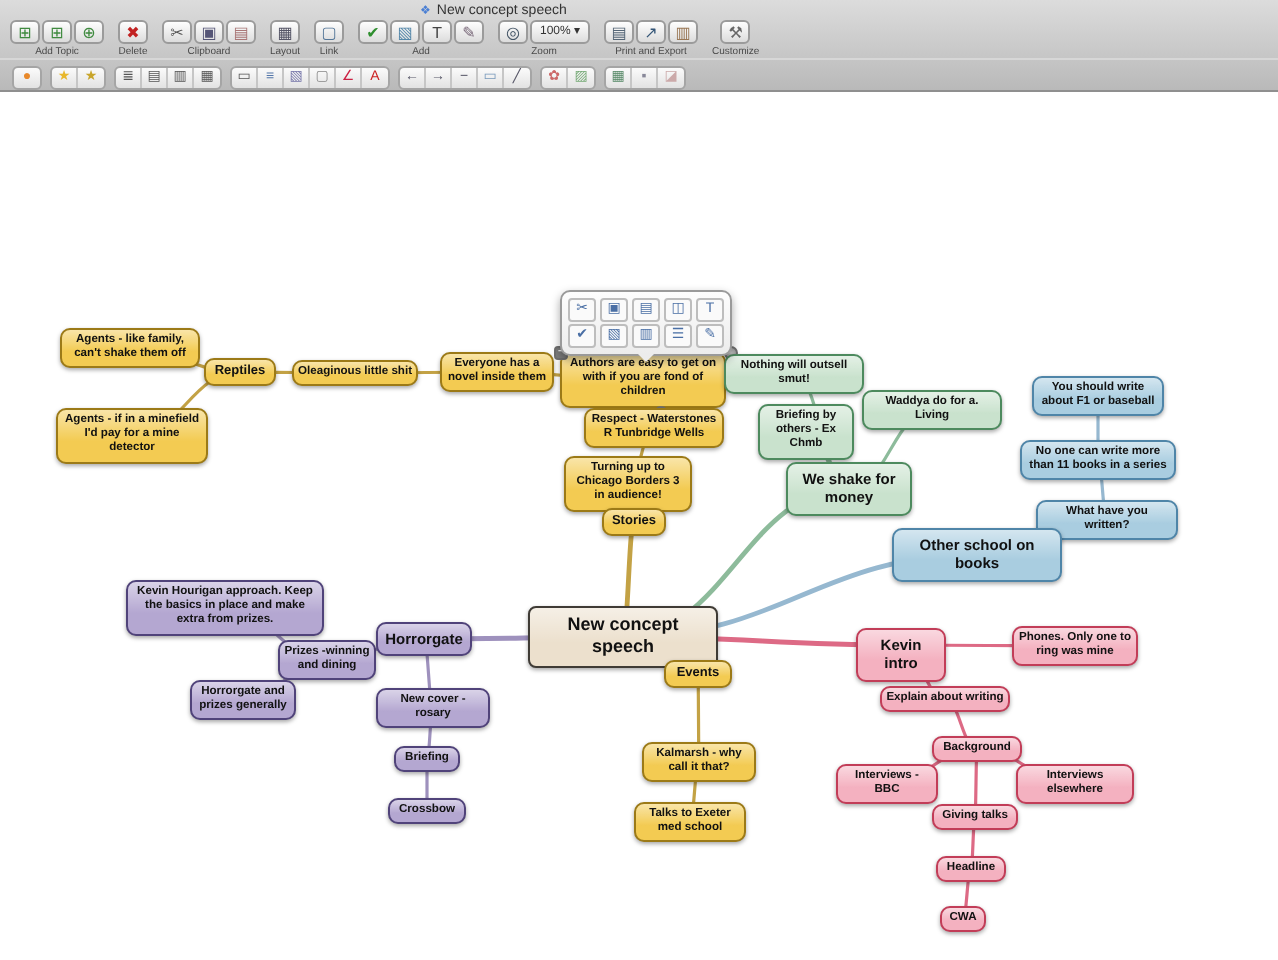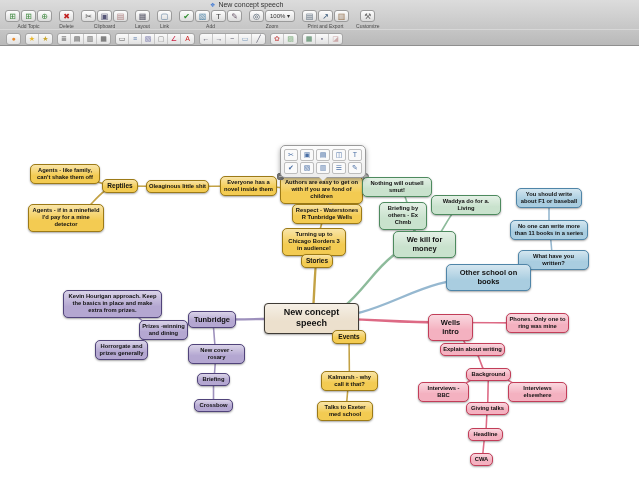--- a/index.html
+++ b/index.html
@@ -105,33 +105,33 @@
       <div class="node gold" style="left: 280px; top: 176px; width: 83px;">Authors are easy to get on with if you are fond of children<div class="handle minus" style="left: -4px; top: -4px;">−</div><div class="handle" style="left: 81px; top: -4px;"></div><div class="handle" style="left: 84px; top: 8px;"></div><div class="handle" style="left: 46px; top: 26px;"> </div></div>
       <div class="node gold" style="left: 292px; top: 204px; width: 70px;">Respect - Waterstones R Tunbridge Wells</div>
       <div class="node gold" style="left: 282px; top: 228px; width: 64px;">Turning up to Chicago Borders 3 in audience!</div>
       <div class="node gold mid" style="left: 301px; top: 254px; width: 32px;">Stories</div>
       <div class="node gold mid" style="left: 332px; top: 330px; width: 34px;">Events</div>
       <div class="node gold" style="left: 321px; top: 371px; width: 57px;">Kalmarsh - why call it that?</div>
       <div class="node gold" style="left: 317px; top: 401px; width: 56px;">Talks to Exeter med school</div>
       <div class="node green" style="left: 362px; top: 177px; width: 70px;">Nothing will outsell smut!</div>
       <div class="node green" style="left: 379px; top: 202px; width: 48px;">Briefing by others - Ex Chmb</div>
       <div class="node green" style="left: 431px; top: 195px; width: 70px;">Waddya do for a. Living</div>
-      <div class="node green major" style="left: 393px; top: 231px; width: 63px;">We kill for money</div>
+      <div class="node green major" style="left: 393px; top: 231px; width: 63px;">We shake for money</div>
       <div class="node blue" style="left: 516px; top: 188px; width: 66px;">You should write about F1 or baseball</div>
       <div class="node blue" style="left: 510px; top: 220px; width: 78px;">No one can write more than 11 books in a series</div>
       <div class="node blue" style="left: 518px; top: 250px; width: 71px;">What have you written?</div>
       <div class="node blue major" style="left: 446px; top: 264px; width: 85px;">Other school on books</div>
       <div class="node purple" style="left: 63px; top: 290px; width: 99px;">Kevin Hourigan approach. Keep the basics in place and make extra from prizes.</div>
       <div class="node purple" style="left: 139px; top: 320px; width: 49px;">Prizes -winning and dining</div>
-      <div class="node purple major" style="left: 188px; top: 311px; width: 48px;">Tunbridge</div>
+      <div class="node purple major" style="left: 188px; top: 311px; width: 48px;">Horrorgate</div>
       <div class="node purple" style="left: 95px; top: 340px; width: 53px;">Horrorgate and prizes generally</div>
       <div class="node purple" style="left: 188px; top: 344px; width: 57px;">New cover - rosary</div>
       <div class="node purple" style="left: 197px; top: 373px; width: 33px;">Briefing</div>
       <div class="node purple" style="left: 194px; top: 399px; width: 39px;">Crossbow</div>
-      <div class="node pink major" style="left: 428px; top: 314px; width: 45px;">Wells intro</div>
+      <div class="node pink major" style="left: 428px; top: 314px; width: 45px;">Kevin intro</div>
       <div class="node pink" style="left: 506px; top: 313px; width: 63px;">Phones. Only one to ring was mine</div>
       <div class="node pink" style="left: 440px; top: 343px; width: 65px;">Explain about writing</div>
       <div class="node pink" style="left: 466px; top: 368px; width: 45px;">Background</div>
       <div class="node pink" style="left: 418px; top: 382px; width: 51px;">Interviews - BBC</div>
       <div class="node pink" style="left: 508px; top: 382px; width: 59px;">Interviews elsewhere</div>
       <div class="node pink" style="left: 466px; top: 402px; width: 43px;">Giving talks</div>
       <div class="node pink" style="left: 468px; top: 428px; width: 35px;">Headline</div>
       <div class="node pink" style="left: 470px; top: 453px; width: 23px;">CWA</div>
     </div>
 

